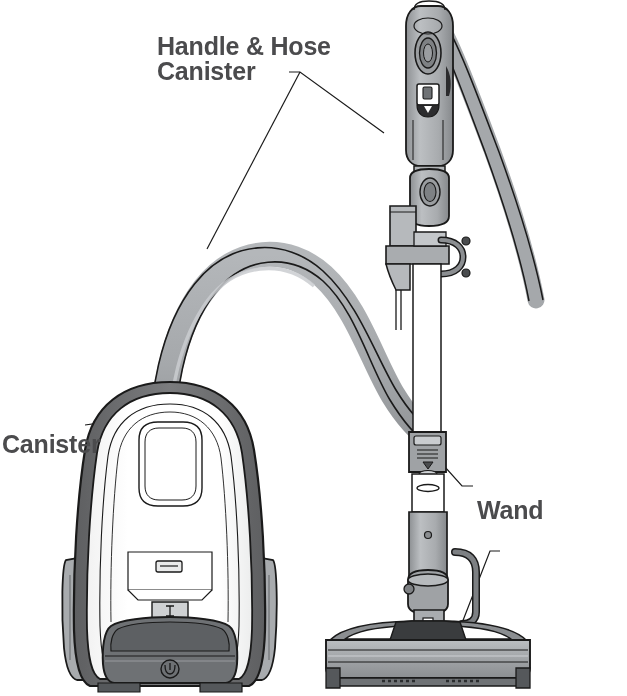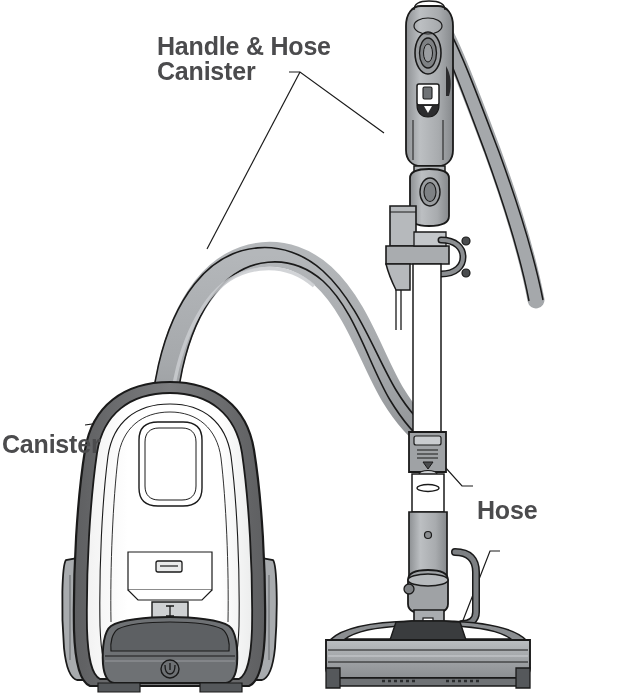--- a/index.html
+++ b/index.html
@@ -300,17 +300,17 @@
 
   <div class="label two-line" id="label-handle-hose">
     <span>Handle &amp; Hose</span><br>
     <span>Canister</span>
   </div>
 
   <div class="label" id="label-canister">Canister</div>
 
   <div class="label two-line" id="label-telescoping">
     <br>
-    <span>Hose</span>
+    <span>Wand</span>
   </div>
 
 
 </div>
 
 </body></html>

